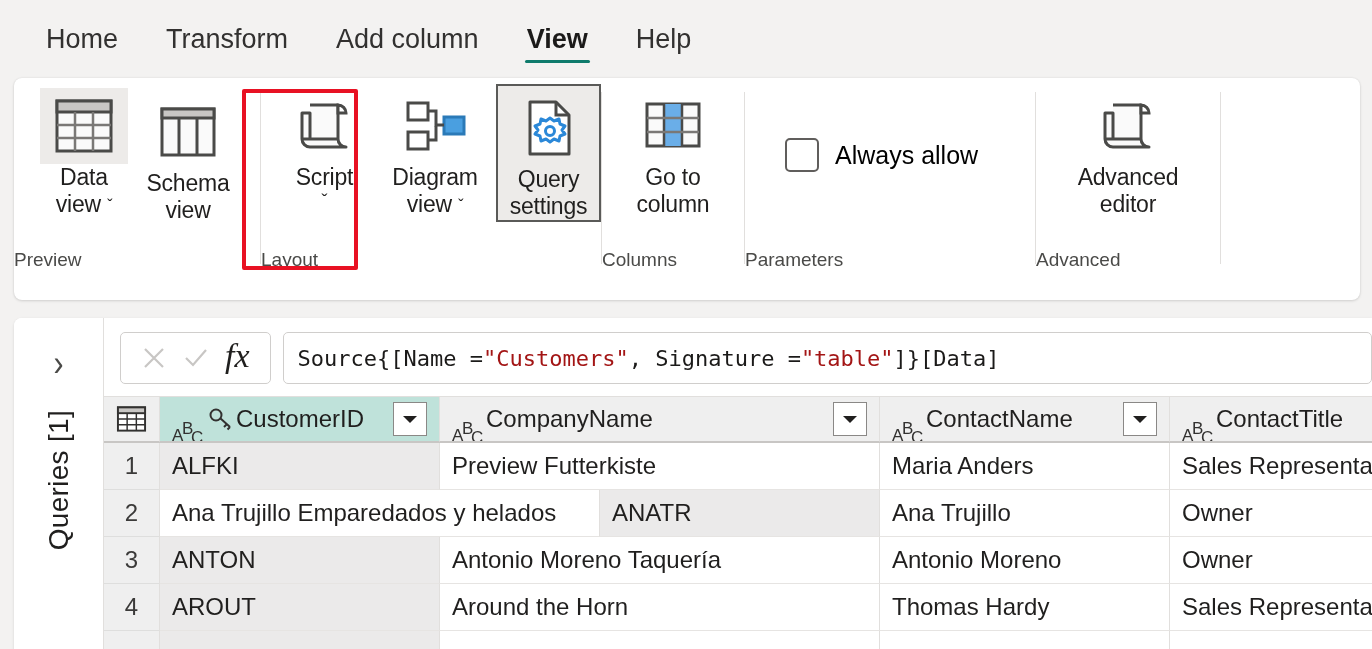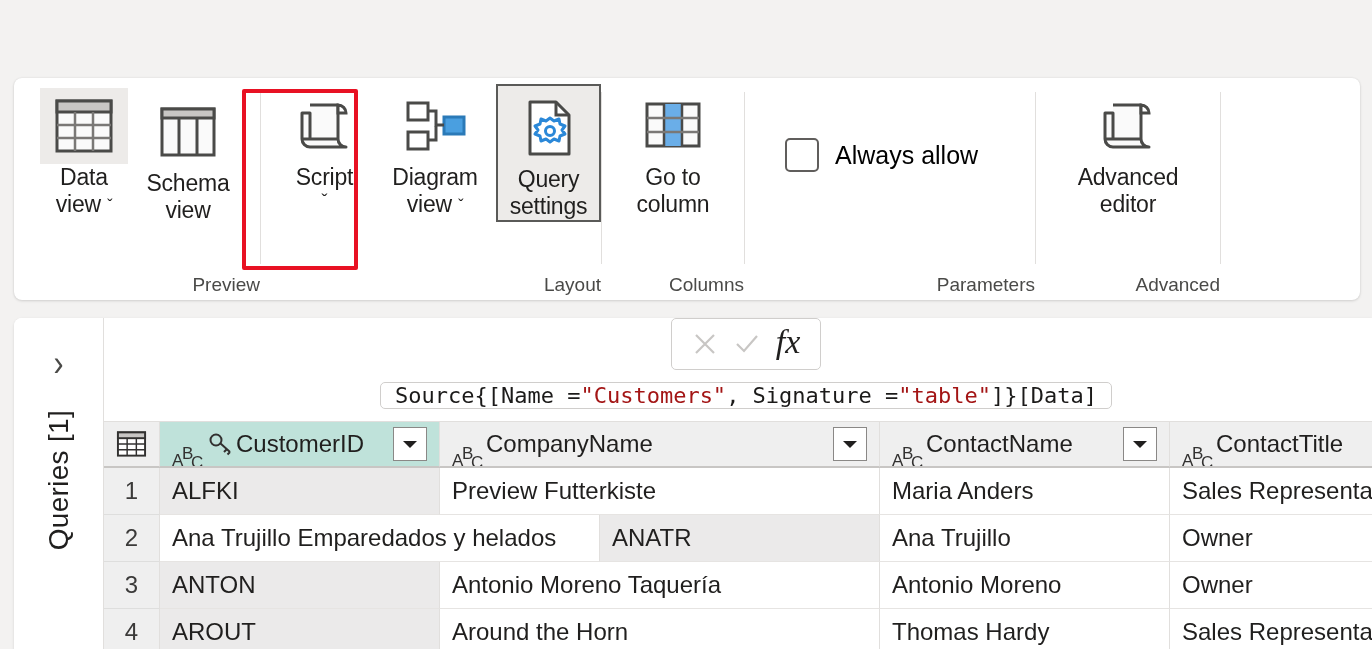--- a/index.html
+++ b/index.html
@@ -32,22 +32,22 @@
   
   .ribbon {
     position: absolute; left: 14px; top: 78px; width: 1346px; height: 222px;
     background: #ffffff; border-radius: 8px;
     box-shadow: 0 1px 3px rgba(0,0,0,0.13), 0 0 2px rgba(0,0,0,0.08);
     display: flex; align-items: stretch; overflow: hidden;
   }
   .rgroup { position: relative; display: flex; flex-direction: column; height: 100%; }
   .rgroup-items { flex: 1; display: flex; align-items: flex-start; padding-top: 6px; }
   .rgroup-label {
-    text-align: right; font-size: 19px; color: #4a4a48;
-    padding-bottom: 4px; width: 100%;
+    text-align: left; font-size: 19px; color: #4a4a48;
+    padding-bottom: 29px; width: 100%;
   }
   .rsep { width: 1px; background: #e1dfdd; margin: 14px 0 36px 0; align-self: stretch; }
 
   .rbtn {
     display: flex; flex-direction: column; align-items: center;
     width: 104px; padding: 4px 2px 0 2px; cursor: pointer; position: relative;
   }
   .rbtn .ico {
     width: 88px; height: 76px; display: flex; align-items: center; justify-content: center;
   }
@@ -92,21 +92,21 @@
   .qchev { font-size: 30px; color: #4a4a48; transform: scaleY(1.25); cursor: pointer; }
   .qvert {
     writing-mode: vertical-rl; transform: rotate(180deg);
     font-size: 28px; color: #201f1e; margin-top: 30px; white-space: nowrap;
     letter-spacing: 0.3px;
   }
 
   .rightpane { flex: 1; display: flex; flex-direction: column; min-width: 0; }
 
   
-  .fbar { display: flex; align-items: center; gap: 12px; padding: 0 0 12px 16px; flex-direction: column; }
+  .fbar { display: flex; align-items: center; gap: 12px; padding: 14px 0 12px 16px; }
   .fbtns {
     display: flex; align-items: center; gap: 4px;
     border: 1px solid #d0cecc; border-radius: 5px; background: #fff;
     height: 52px; padding: 0 14px;
   }
   .fico { width: 38px; height: 38px; display: flex; align-items: center; justify-content: center; }
   .fx { font-family: "Liberation Serif", serif; font-style: italic; font-size: 34px; color: #201f1e; padding: 0 6px 4px 6px; }
   .finput {
     flex: 1; height: 52px; border: 1px solid #d0cecc; border-radius: 5px; background: #fff;
     display: flex; align-items: center; padding: 0 14px;
@@ -143,20 +143,37 @@
   .abc .a { position: absolute; left: 0; top: 7px; font-size: 17px; }
   .abc .b { position: absolute; left: 10px; top: 0px; font-size: 17px; }
   .abc .c { position: absolute; left: 19px; top: 9px; font-size: 17px; }
   .keyico { width: 30px; flex: 0 0 30px; display: flex; align-items: center; justify-content: center; }
 </style>
 </head>
 <body>
 
 <div class="app">
 
+  <div class="tabstrip">
+    <div class="tab">
+        <span>Home</span>
+      </div>
+    <div class="tab">
+        <span>Transform</span>
+      </div>
+    <div class="tab">
+        <span>Add column</span>
+      </div>
+    <div class="tab active">
+        <span>View</span>
+      </div>
+    <div class="tab">
+        <span>Help</span>
+      </div>
+  </div>
 
   <div class="ribbon">
 
     <div class="rgroup" style="width:246px;gap:16px;">
       <div class="rgroup-items" style="padding-left:18px;">
         <div class="rbtn sel-bg">
           <div class="ico">
             <svg width="62" height="58" viewBox="0 0 62 58">
               <rect x="4" y="4" width="54" height="50" fill="#fafafa" stroke="#4a4a48" stroke-width="3"></rect>
               <rect x="4" y="4" width="54" height="11" fill="#c8c6c4" stroke="#4a4a48" stroke-width="3"></rect>

